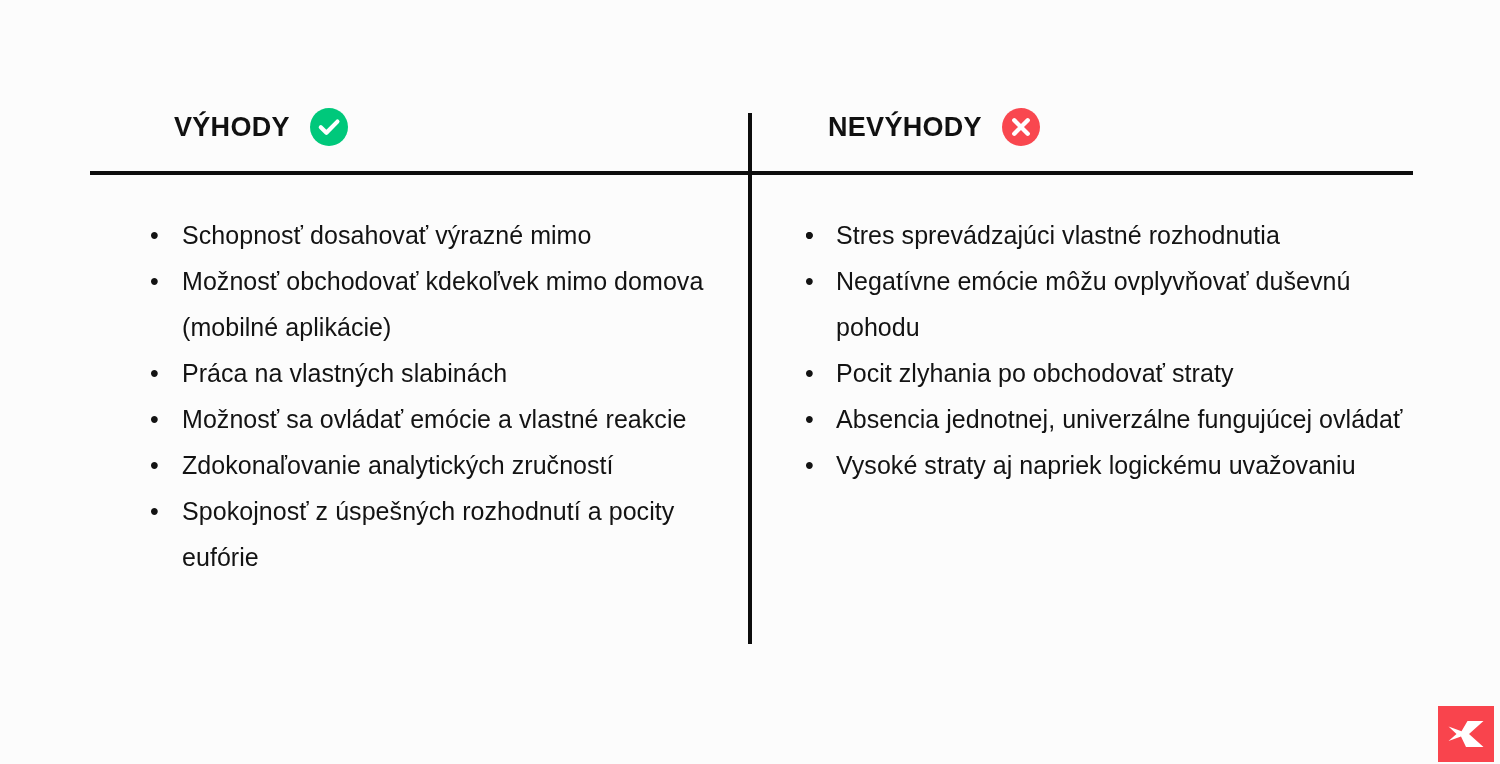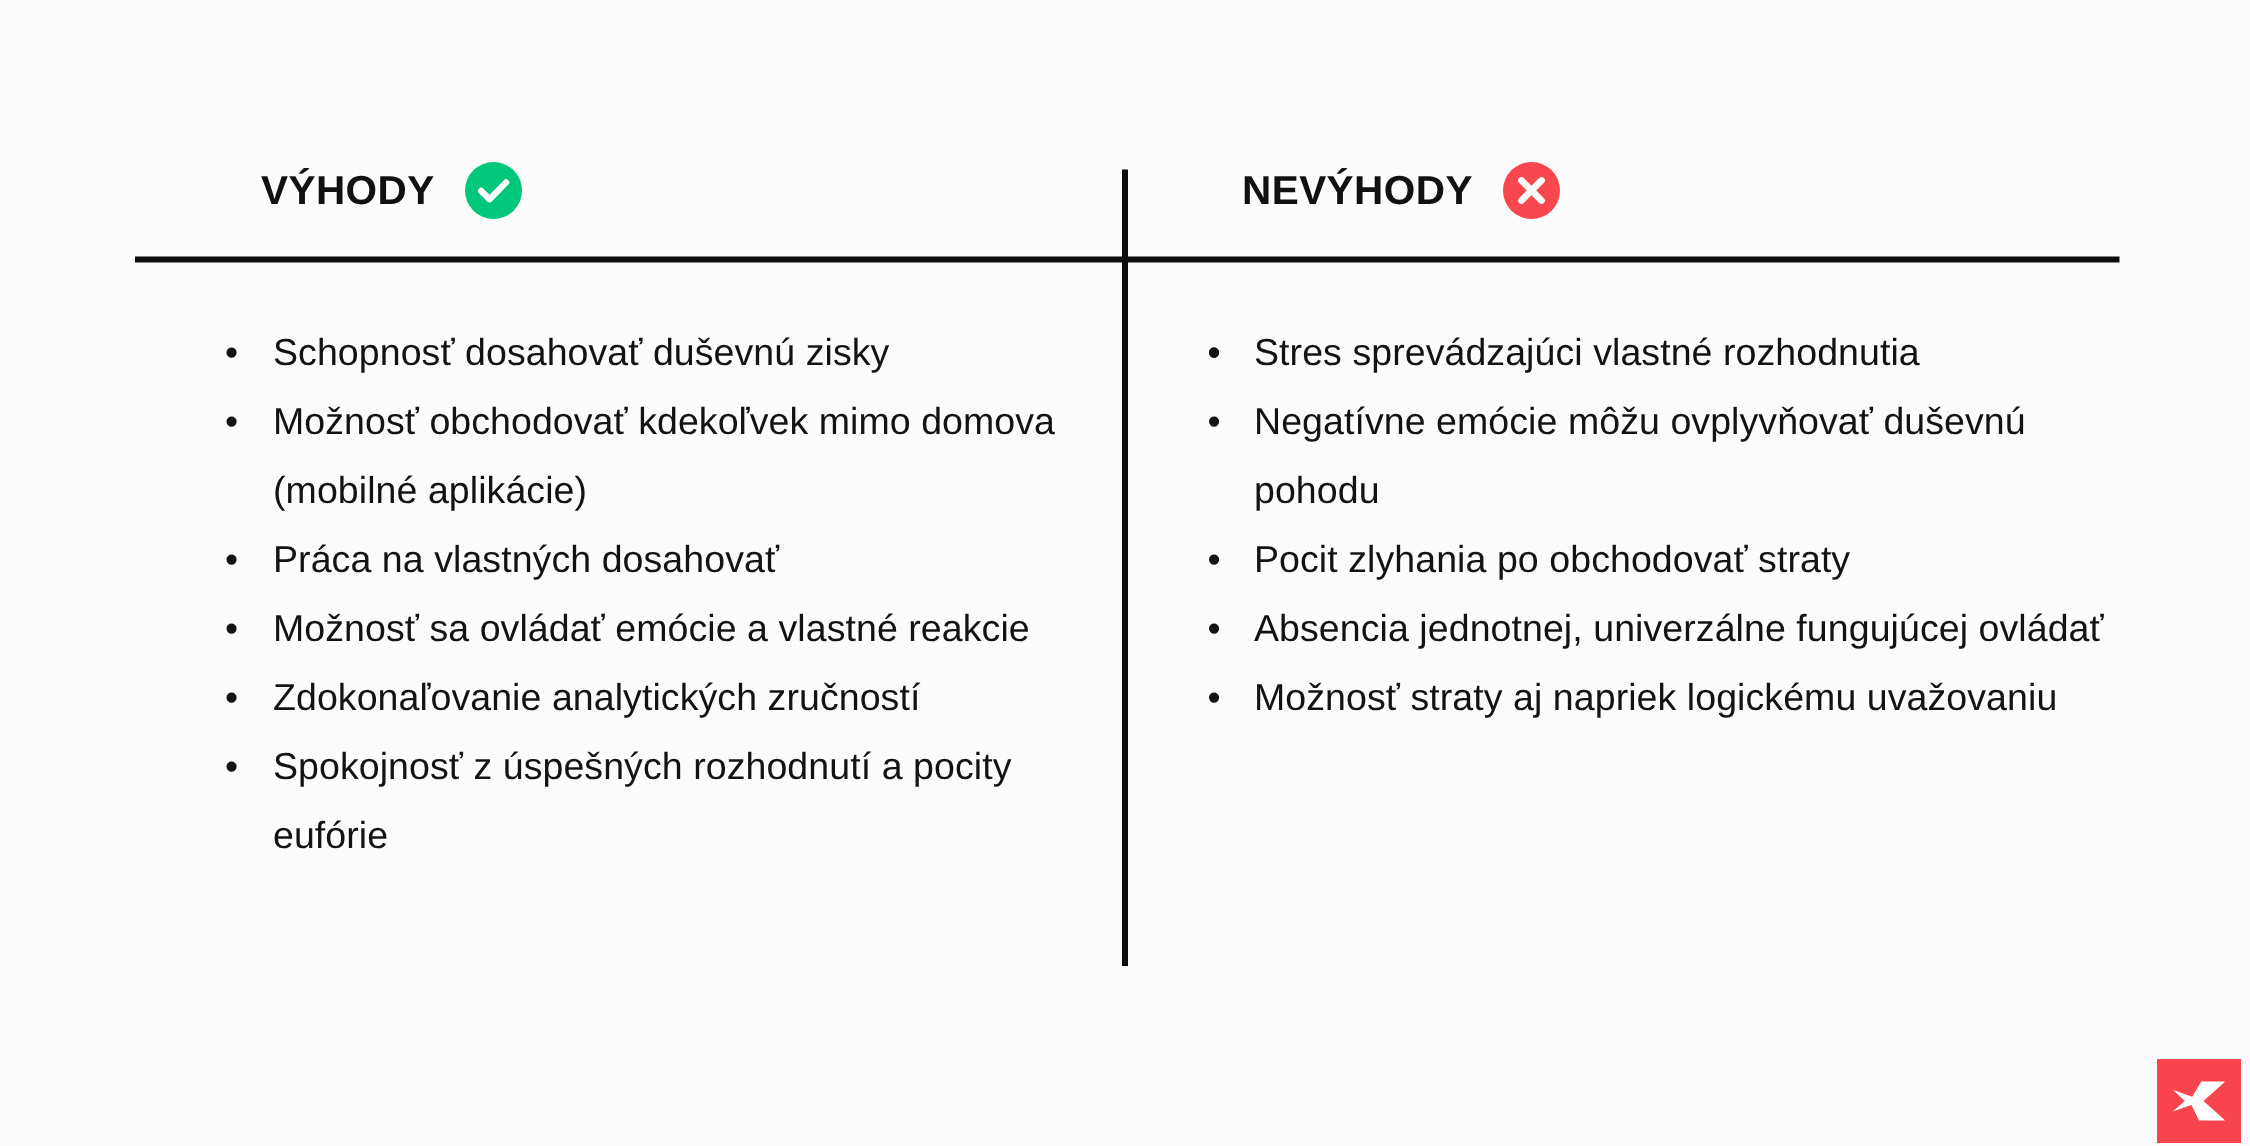--- a/index.html
+++ b/index.html
@@ -142,35 +142,35 @@
         <circle cx="19" cy="19" r="19" fill="#00c87b"></circle>
         <path d="M10.8 19.3 L16.4 24.8 L27.4 13.6" fill="none" stroke="#ffffff" stroke-width="4.2" stroke-linecap="round" stroke-linejoin="round"></path>
       </svg>
     </div>
   </div>
 
   <div class="hrule" style="background: rgb(13, 13, 13);"></div>
   <div class="vrule" style="background: rgb(13, 13, 13);"></div>
 
   <ul class="list left" id="pros-list">
-      <li class="list-item"><span class="bullet">•</span><span>Schopnosť dosahovať duševnú zisky</span></li>
+      <li class="list-item"><span class="bullet">•</span><span>Schopnosť dosahovať výrazné mimo</span></li>
       <li class="list-item"><span class="bullet">•</span><span>Možnosť obchodovať kdekoľvek mimo domova (mobilné aplikácie)</span></li>
-      <li class="list-item"><span class="bullet">•</span><span>Práca na vlastných dosahovať</span></li>
+      <li class="list-item"><span class="bullet">•</span><span>Práca na vlastných slabinách</span></li>
       <li class="list-item"><span class="bullet">•</span><span>Možnosť sa ovládať emócie a vlastné reakcie</span></li>
       <li class="list-item"><span class="bullet">•</span><span>Zdokonaľovanie analytických zručností</span></li>
       <li class="list-item"><span class="bullet">•</span><span>Spokojnosť z úspešných rozhodnutí a pocity eufórie</span></li>
     </ul>
 
   <ul class="list right" id="cons-list">
       <li class="list-item"><span class="bullet">•</span></li>
       <li class="list-item"><span class="bullet">•</span><span>Stres sprevádzajúci vlastné rozhodnutia</span></li>
       <li class="list-item"><span class="bullet">•</span><span>Negatívne emócie môžu ovplyvňovať duševnú pohodu</span></li>
       <li class="list-item"><span class="bullet">•</span><span>Pocit zlyhania po obchodovať straty</span></li>
       <li class="list-item"><span class="bullet">•</span><span>Absencia jednotnej, univerzálne fungujúcej ovládať</span></li>
-      <li class="list-item"><span class="bullet">•</span><span>Možnosť straty aj napriek logickému uvažovaniu</span></li>
+      <li class="list-item"><span class="bullet">•</span><span>Vysoké straty aj napriek logickému uvažovaniu</span></li>
     </ul>
 
   <div class="logo" style="background: rgb(249, 68, 77);">
     <svg width="38" height="30" viewBox="0 0 38 30" aria-hidden="true">
       <path d="M1.5 7.5 L14.5 12.2 L20.5 2.0 L36.5 2.0 L22.0 15.0 L36.5 28.0 L19.0 28.0 L14.0 17.6 L1.5 22.0 L9.5 15.0 Z" fill="#ffffff"></path>
     </svg>
   </div>
 
 </div>
 

